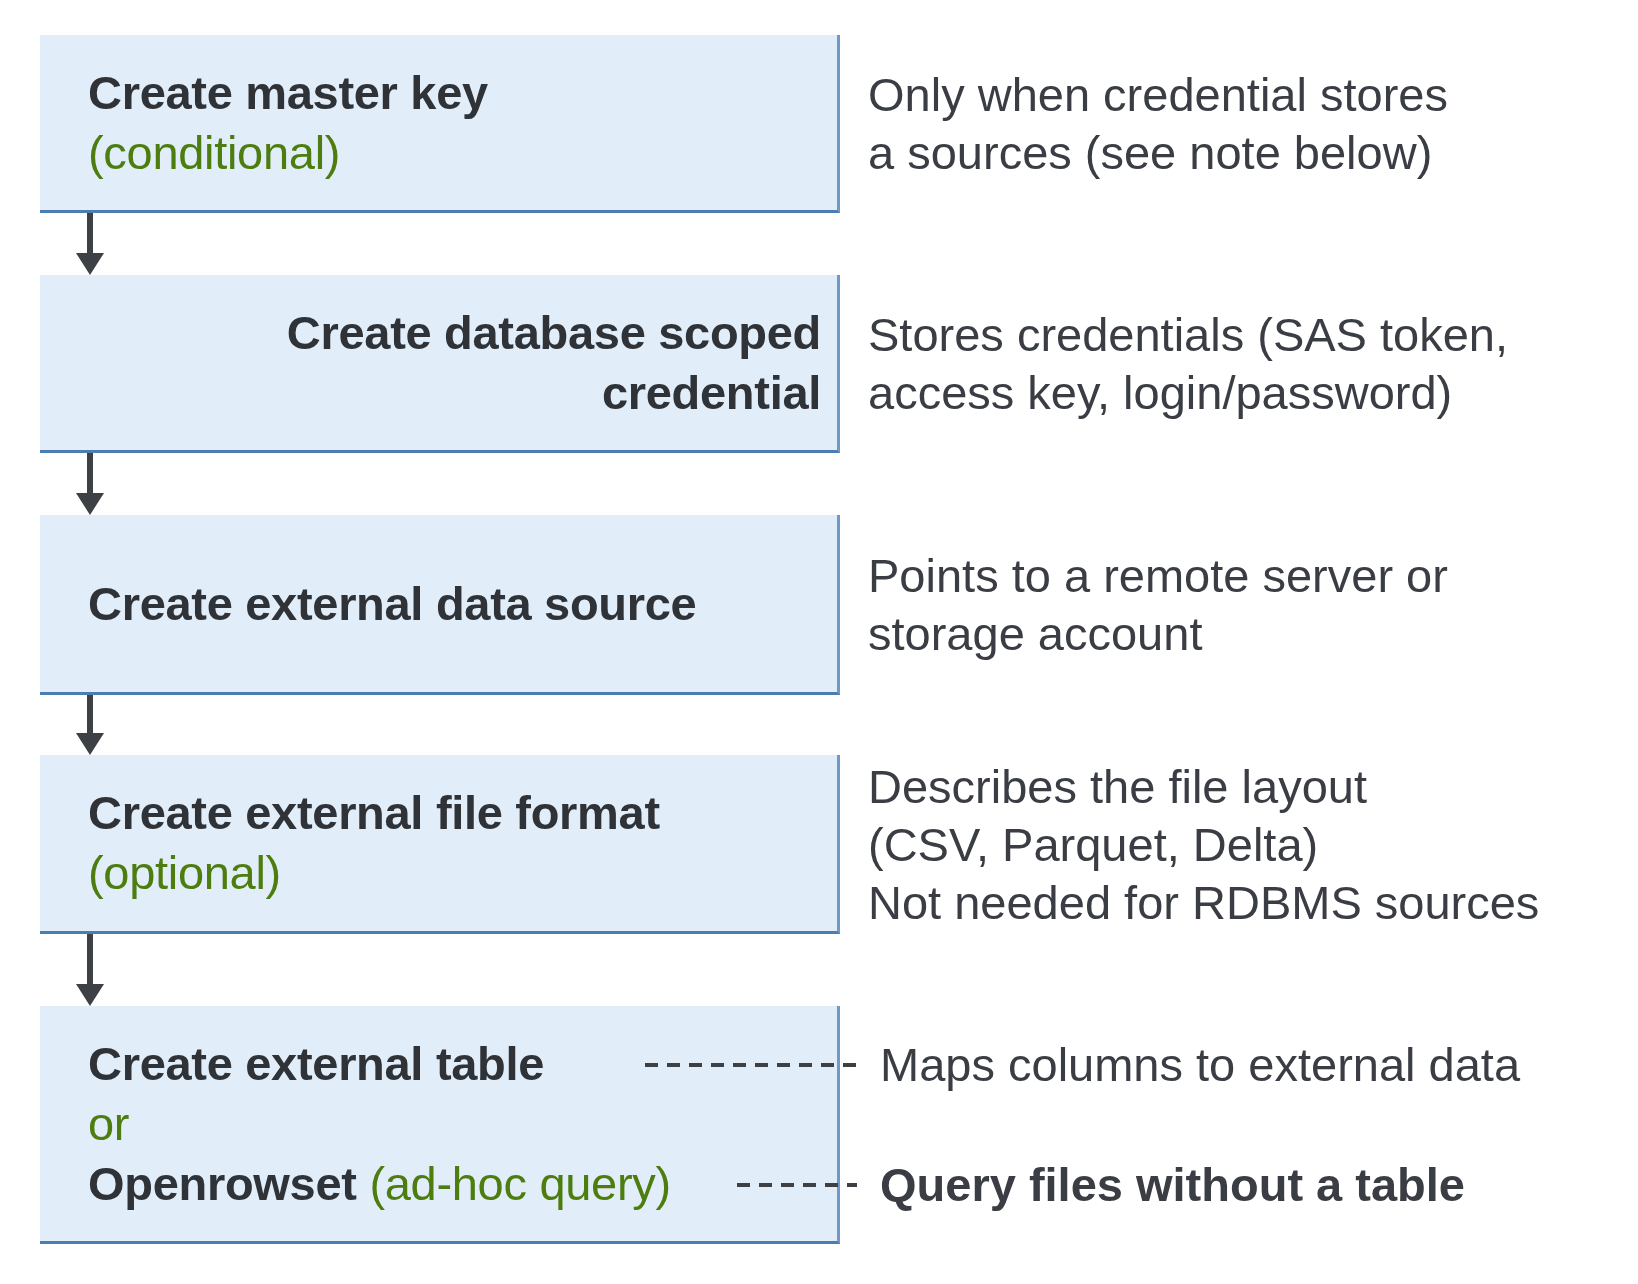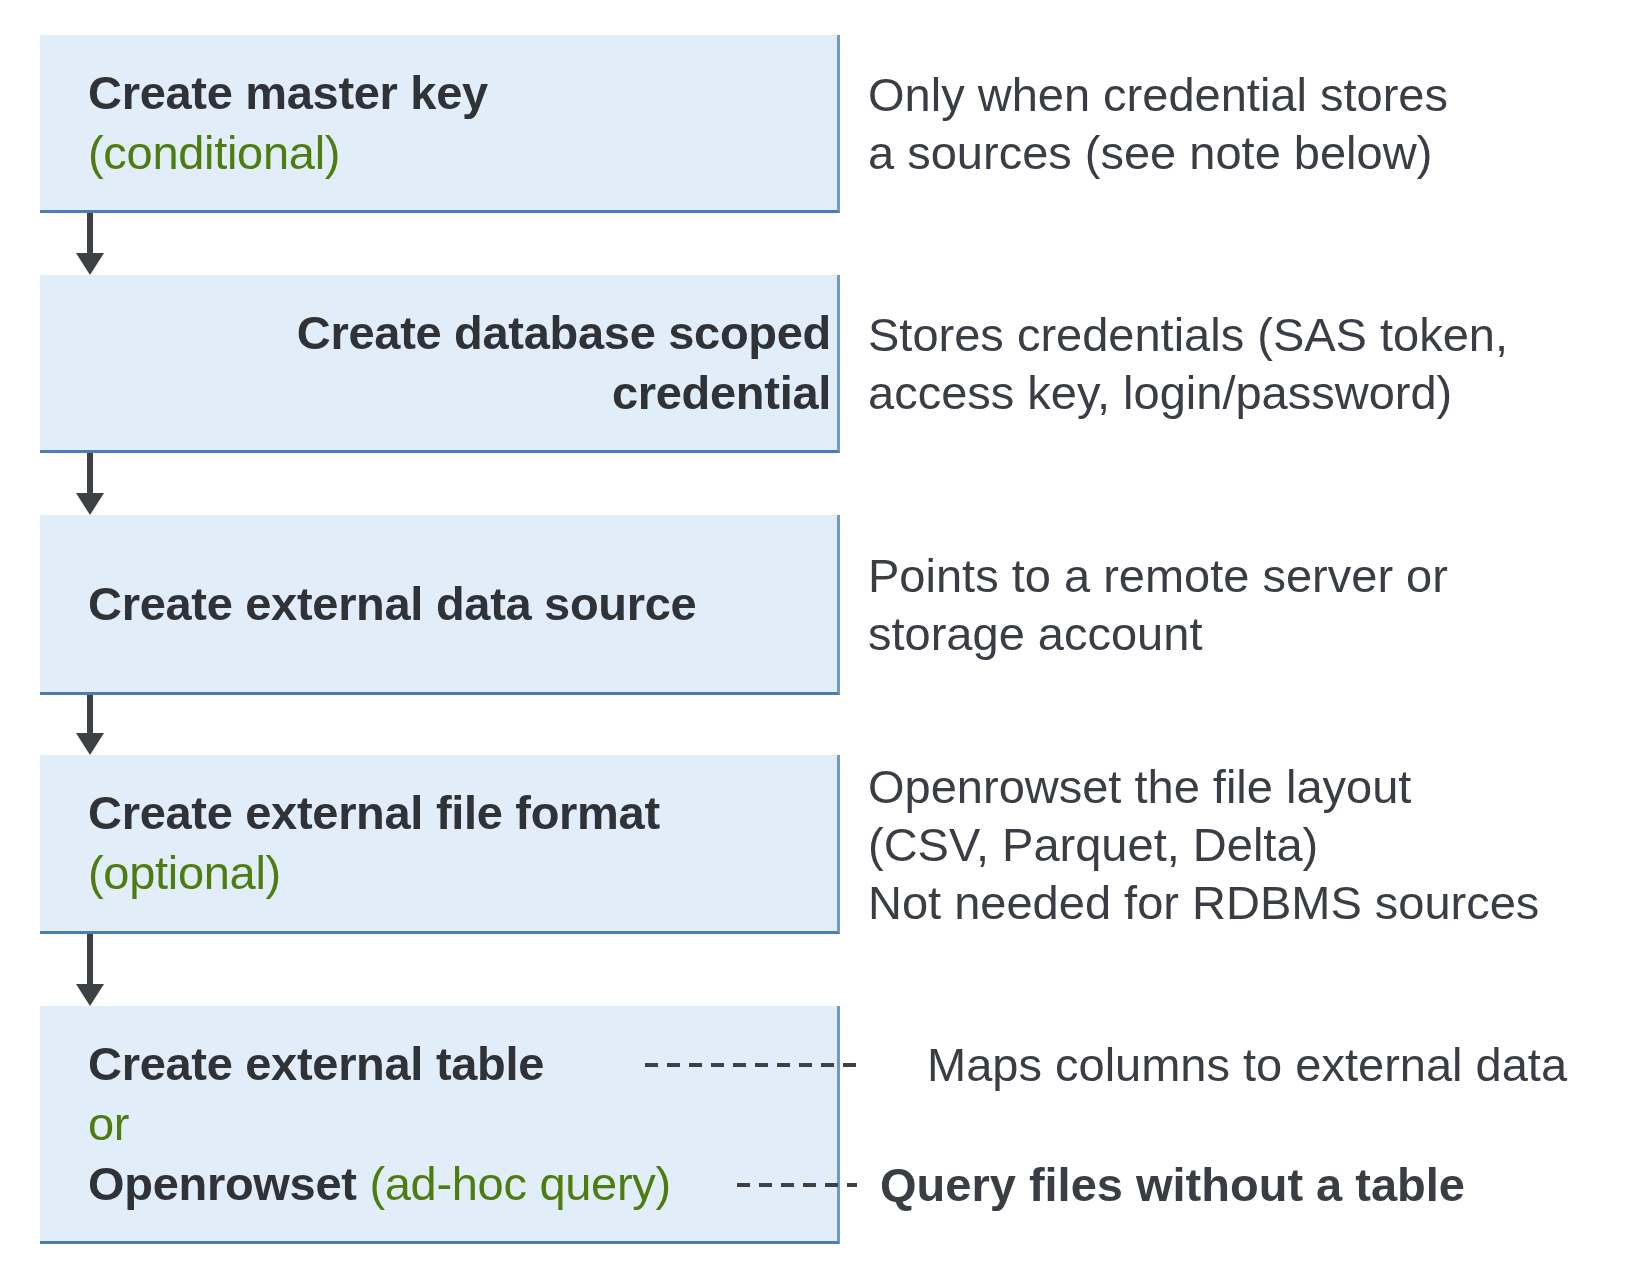--- a/index.html
+++ b/index.html
@@ -16,21 +16,21 @@
     left:40px;
     width:800px;
     background:#e2edfa;
     border-right:3px solid #6f99c6;
     border-bottom:3px solid #4c7db0;
     display:flex;
     flex-direction:column;
     justify-content:center;
     box-sizing:border-box;
     padding-left:48px;
-    padding-right:6px;
+    padding-right:16px;
   }
   .box1{top:35px;height:178px;}
   .box2{top:275px;height:178px;text-align:right;}
   .box3{top:515px;height:180px;}
   .box4{top:755px;height:179px;}
   .box5{top:1006px;height:238px;}
   .box-line{
     font-size:47px;
     line-height:60px;
     letter-spacing:-0.3px;
@@ -47,21 +47,21 @@
     justify-content:center;
     font-size:47px;
     line-height:58px;
     color:#3a3e44;
     white-space:nowrap;
   }
   .note1{top:35px;height:178px;}
   .note2{top:275px;height:178px;}
   .note3{top:515px;height:180px;}
   .note4{top:755px;height:179px;}
-  .note5a{top:1036px;left:880px;height:58px;justify-content:flex-end;margin-left:47px;}
+  .note5a{top:1036px;left:880px;height:58px;justify-content:flex-end;}
   .note5b{top:1156px;left:880px;height:58px;justify-content:center;font-weight:bold;}
   .dash{
     position:absolute;
     height:4px;
     z-index:2;
     background:repeating-linear-gradient(90deg,#3d4045 0 13px,transparent 13px 22px);
   }
   .dash1{left:645px;top:1063px;width:212px;}
   .dash2{left:737px;top:1183px;width:120px;}
 </style>
@@ -120,21 +120,21 @@
     <div>Stores credentials (SAS token,</div>
     <div>access key, login/password)</div>
   </div>
 
   <div class="note note3">
     <div>Points to a remote server or</div>
     <div>storage account</div>
   </div>
 
   <div class="note note4">
-    <div>Openrowset the file layout</div>
+    <div>Describes the file layout</div>
     <div>(CSV, Parquet, Delta)</div>
     <div>Not needed for RDBMS sources</div>
   </div>
 
   <div class="dash dash1"></div>
   <div class="dash dash2"></div>
 
   <div class="note note5a">
     <div>Maps columns to external data</div>
   </div>

